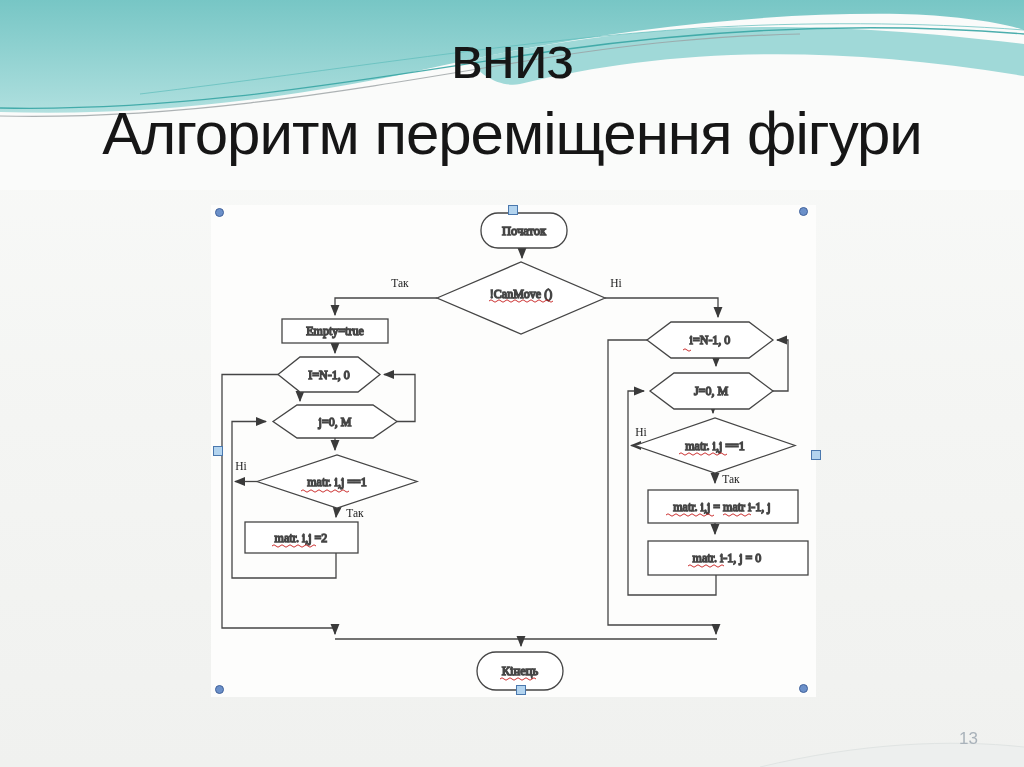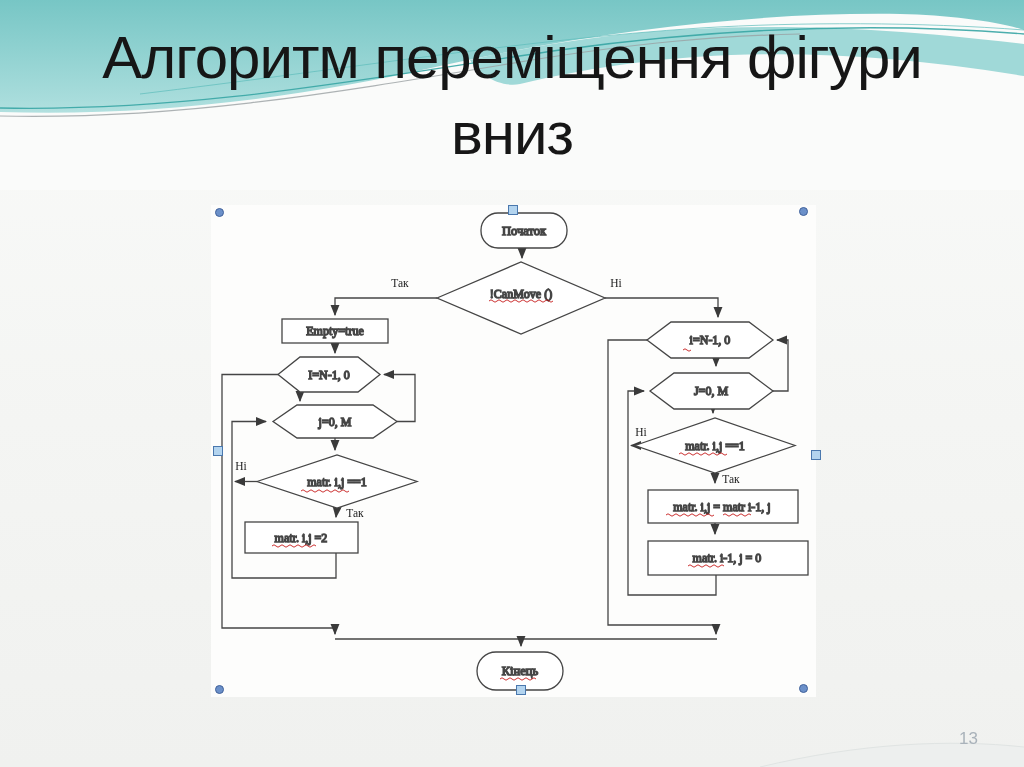--- a/index.html
+++ b/index.html
@@ -50,22 +50,22 @@
     <path d="M140,94 C340,70 520,40 700,28 C800,22 920,22 1024,30" fill="none" stroke="#5dbcbb" stroke-width="1" opacity="0.7"></path>
     <path d="M0,116 C180,120 340,92 520,62 C640,42 720,36 800,34" fill="none" stroke="#9aa0a3" stroke-width="1.2" opacity="0.8"></path>
   </svg>
 
   <svg class="bot-svg" width="1024" height="40" viewBox="0 0 1024 40">
     <path d="M760,40 C860,16 950,12 1024,20 L1024,40 Z" fill="#edefee"></path>
     <path d="M760,40 C860,16 950,12 1024,20" fill="none" stroke="#e0e4e3" stroke-width="1"></path>
   </svg>
 
   <div class="title-block">
+    <div>вниз</div>
     <div>Алгоритм переміщення фігури</div>
-    <div>вниз</div>
   </div>
 
   <div class="pic">
     <svg width="605" height="492" viewBox="211 205 605 492">
       <defs>
         <marker id="ah" viewBox="0 0 10 8" refX="9" refY="4" markerWidth="9" markerHeight="7" orient="auto-start-reverse">
           <path d="M0,0 L10,4 L0,8 Z" fill="#3a3a3a"></path>
         </marker>
       </defs>
 

